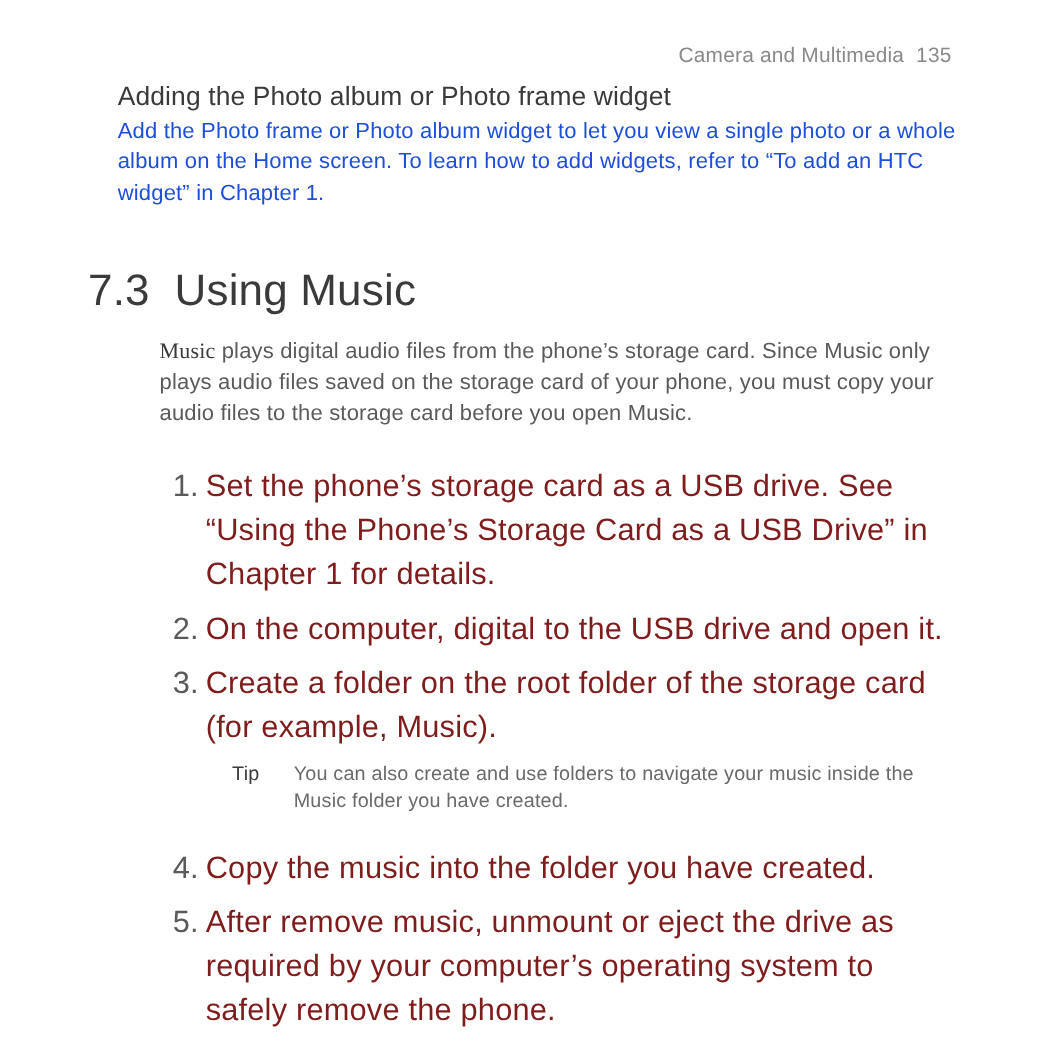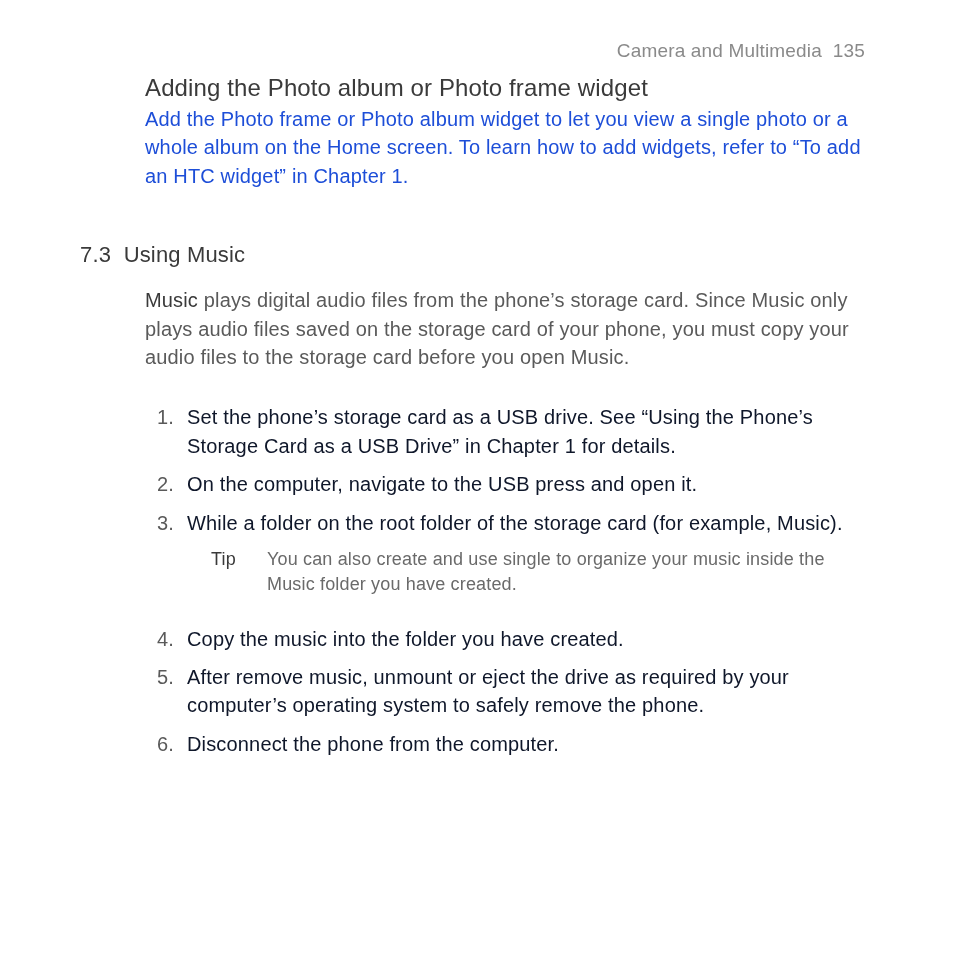--- a/index.html
+++ b/index.html
@@ -20,71 +20,72 @@
       padding: 40px 79px 40px 80px;
     }
     .header-line {
       text-align: right;
       font-size: 19px;
       color: #8a8a8a;
       margin-bottom: 12px;
       padding-right: 10px;
     }
     .section-block {
-      margin-left: 65px;
+      margin-left: 27px;
       margin-bottom: 26px;
     }
     .subheading {
       font-size: 24px;
       color: #3a3a3a;
       font-weight: 400;
       margin-bottom: 3px;
       letter-spacing: 0.005em;
     }
     .body-text {
       font-size: 20px;
       line-height: 1.42;
       color: #1d4ed8;
       font-weight: 300;
     }
     .chapter-heading {
-      font-size: 22px;
+      font-size: 40px;
       color: #3a3a3a;
       font-weight: 400;
       margin-top: 52px;
       margin-bottom: 18px;
       margin-left: 0;
     }
     .intro-block {
       margin-left: 65px;
       margin-bottom: 32px;
     }
     .intro-text {
       font-size: 20px;
       line-height: 1.42;
       color: #5a5a5a;
       font-weight: 300;
     }
     .intro-text .lead {
       color: #3a3a3a;
       font-weight: 400;
+      font-family: Liberation Serif, serif;
     }
     .ol-block {
       margin-left: 65px;
     }
     ol {
       list-style: none;
       counter-reset: item;
       margin-top: 6px;
     }
     ol li {
       counter-increment: item;
-      font-size: 20px;
+      font-size: 28px;
       line-height: 1.42;
-      color: #0f172a;
+      color: #7f1d1d;
       font-weight: 300;
       padding-left: 42px;
       position: relative;
       margin-bottom: 10px;
     }
     ol li::before {
       content: counter(item) ".";
       position: absolute;
       left: 12px;
       color: #5a5a5a;
@@ -130,26 +131,26 @@
 
   <div class="intro-block">
     <div class="intro-text">
       <span class="lead">Music</span><span> plays digital audio files from the phone’s storage card. Since Music only plays audio files saved on the storage card of your phone, you must copy your audio files to the storage card before you open Music.</span>
     </div>
   </div>
 
   <div class="ol-block">
     <ol>
       <li>Set the phone’s storage card as a USB drive. See “Using the Phone’s Storage Card as a USB Drive” in Chapter 1 for details.</li>
-      <li>On the computer, navigate to the USB press and open it.</li>
-      <li>While a folder on the root folder of the storage card (for example, Music).</li>
+      <li>On the computer, digital to the USB drive and open it.</li>
+      <li>Create a folder on the root folder of the storage card (for example, Music).</li>
     </ol>
     <div class="tip-row">
       <div class="tip-label">Tip</div>
-      <div class="tip-text">You can also create and use single to organize your music inside the Music folder you have created.</div>
+      <div class="tip-text">You can also create and use folders to navigate your music inside the Music folder you have created.</div>
     </div>
     <ol start="4" style="counter-reset: item 3; margin-top: 28px;">
       <li>Copy the music into the folder you have created.</li>
       <li>After remove music, unmount or eject the drive as required by your computer’s operating system to safely remove the phone.</li>
       <li>Disconnect the phone from the computer.</li>
     </ol>
   </div>
 
 </div>
 

